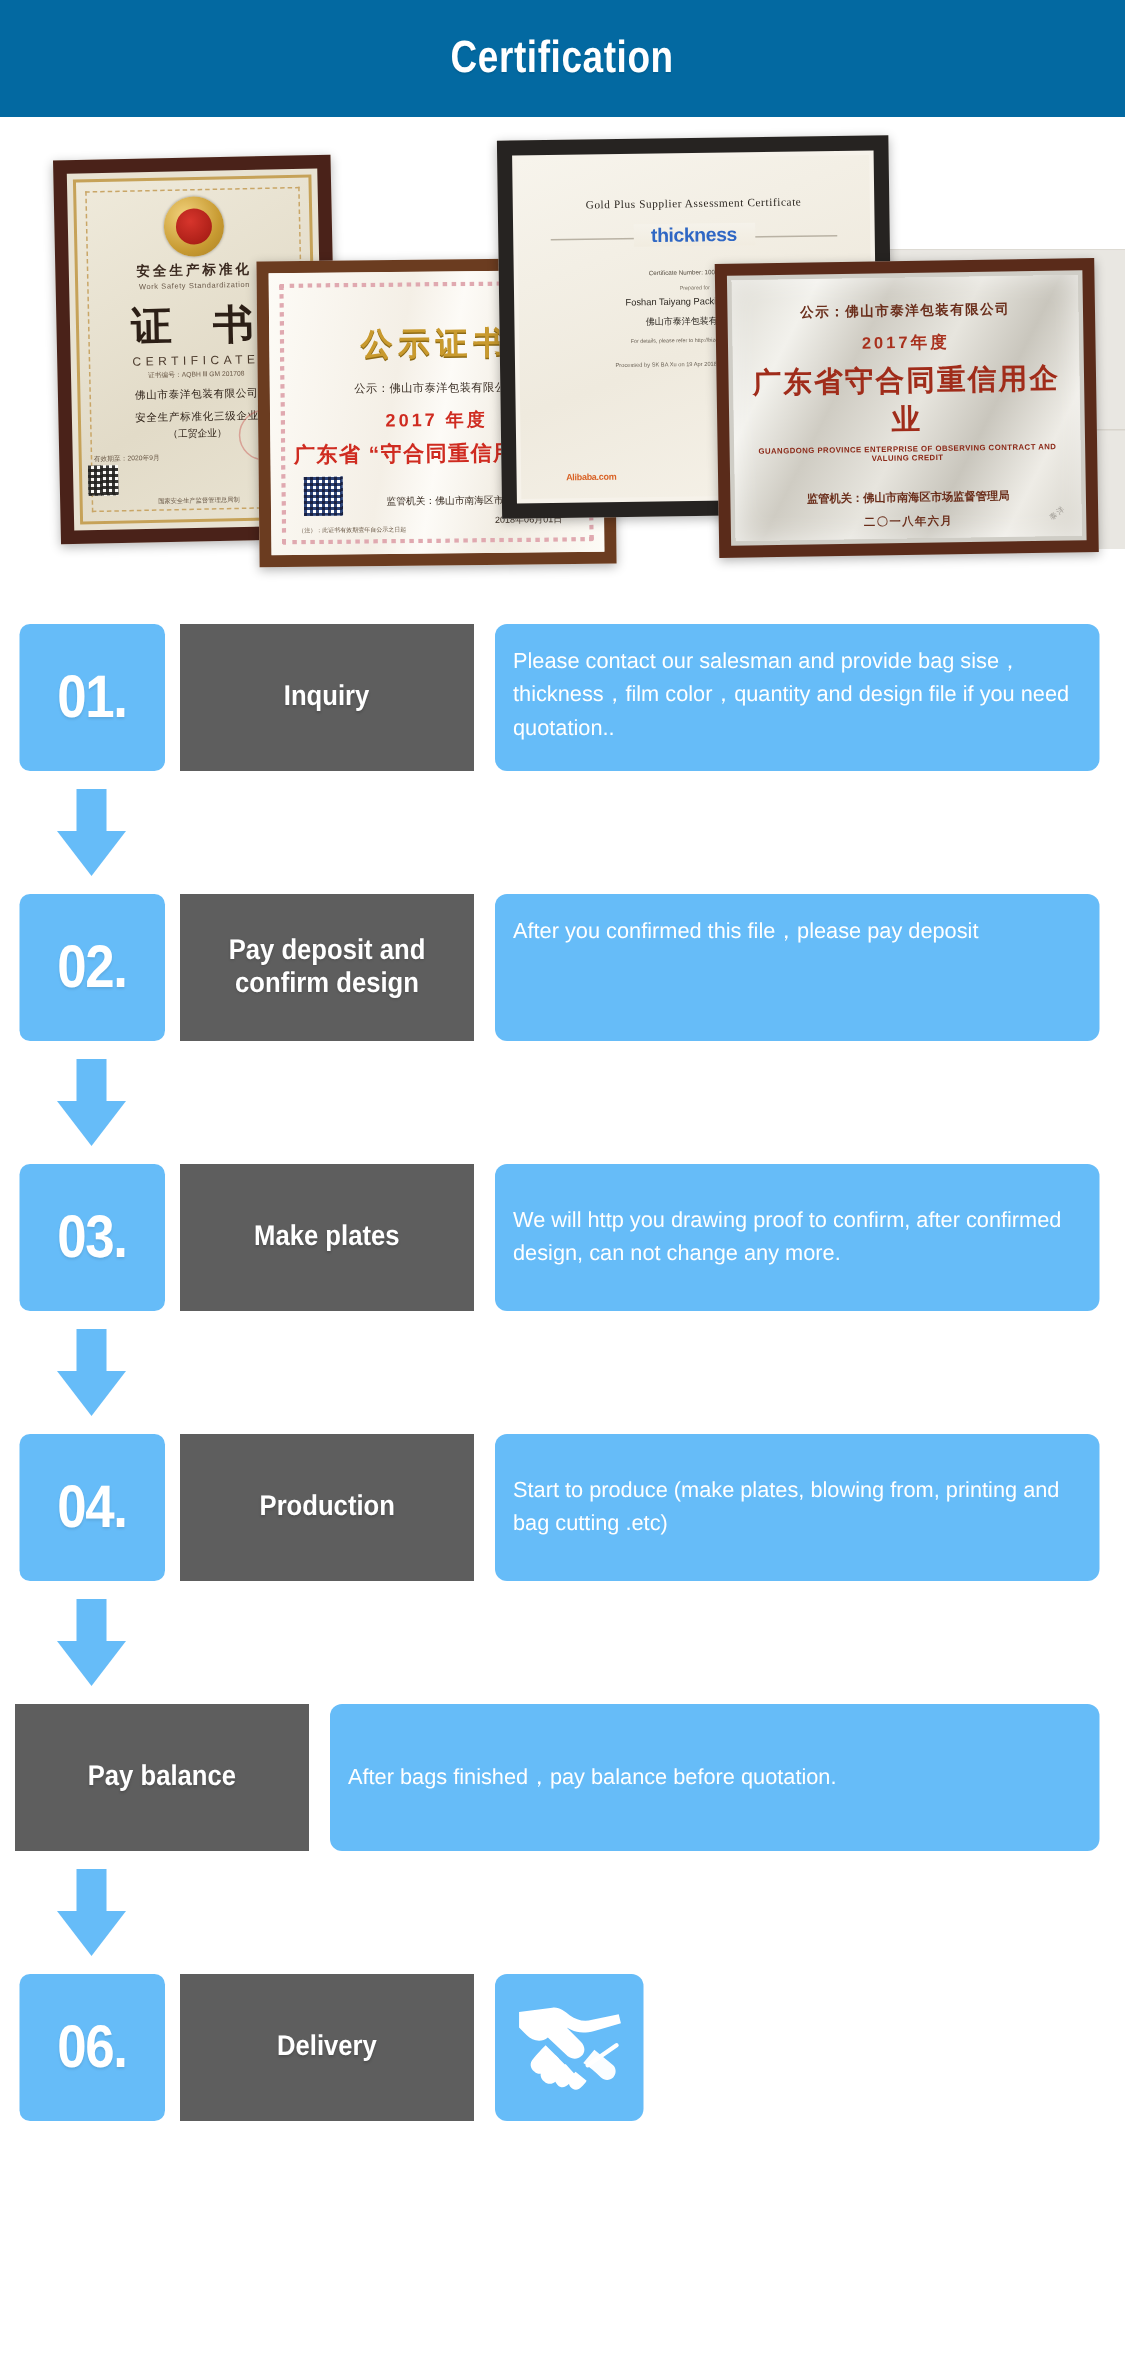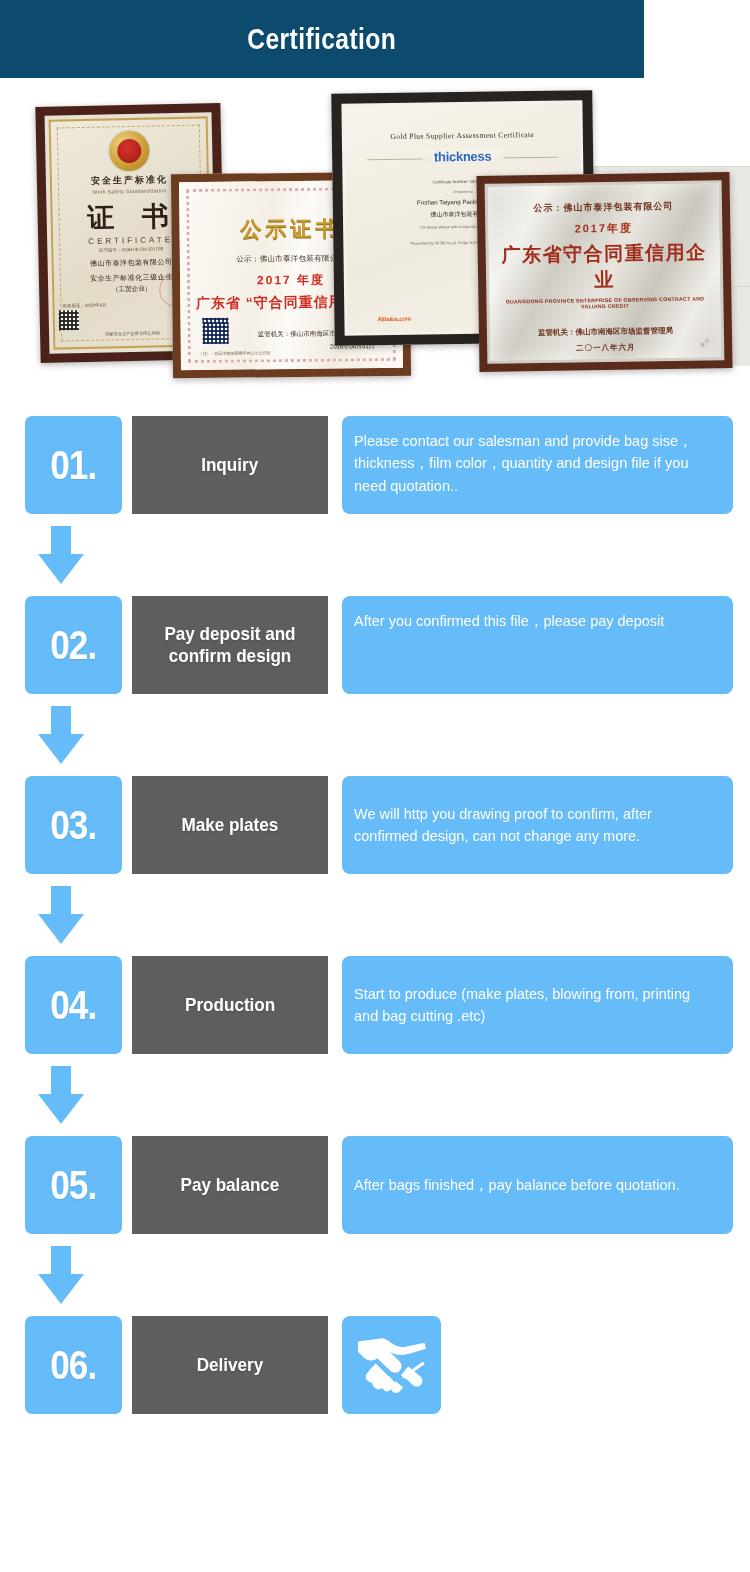--- a/index.html
+++ b/index.html
@@ -14,22 +14,22 @@
   .page {
     position: relative;
     width: 750px;
     height: 1572px;
     background: #ffffff;
     overflow: hidden;
   }
 
   
   .banner {
-    width: 644px;
-    background: #0c4a6e;
+    width: 750px;
+    background: #0369a1;
     text-align: center;
     display: flex;
     align-items: center;
     justify-content: center;
   }
   .banner-title {
     color: #ffffff;
     font-weight: bold;
     font-size: 30px;
     letter-spacing: 0.5px;
@@ -242,21 +242,21 @@
   .step-row {
     position: relative;
     height: 98px;
     margin: 0 0 0 0;
     display: flex;
     align-items: stretch;
   }
 
   .step-num {
     flex: 0 0 97px;
-    margin-left: 25px;
+    margin-left: 13px;
     background: #66bcf8;
     border-radius: 7px;
     color: #ffffff;
     display: flex;
     align-items: center;
     justify-content: center;
     font-size: 40px;
     font-weight: bold;
     letter-spacing: -1px;
     text-shadow: 0 1px 2px rgba(0,0,0,.10);
@@ -478,23 +478,20 @@
     </div>
 
     <div class="arrow-wrap">
       <div class="arrow">
         <div class="shaft"></div>
           <div class="head"></div>
       </div>
     </div>
 
     <div class="step-row">
-      <div class="step-num">
-        <span>05.</span>
-      </div>
       <div class="step-title">
         <span>Pay balance</span>
       </div>
       <div class="step-desc center">After bags finished，pay balance before quotation.</div>
     </div>
 
     <div class="arrow-wrap">
       <div class="arrow">
         <div class="shaft"></div>
           <div class="head"></div>

